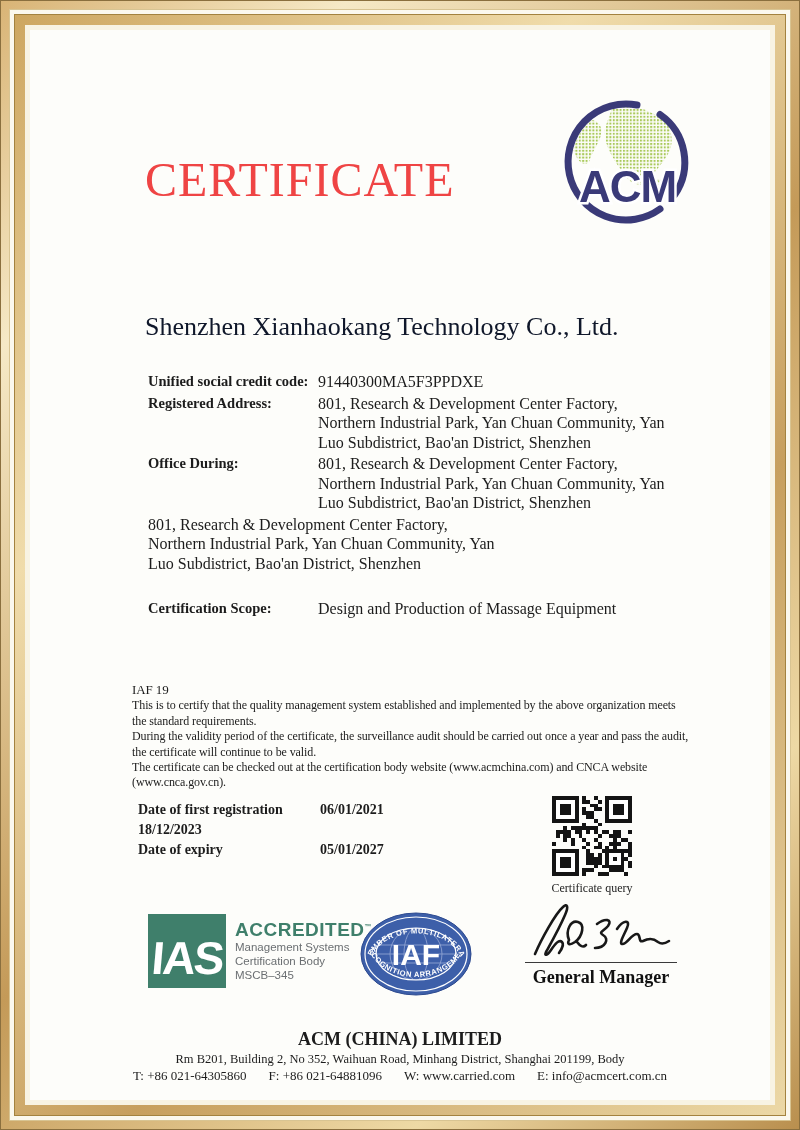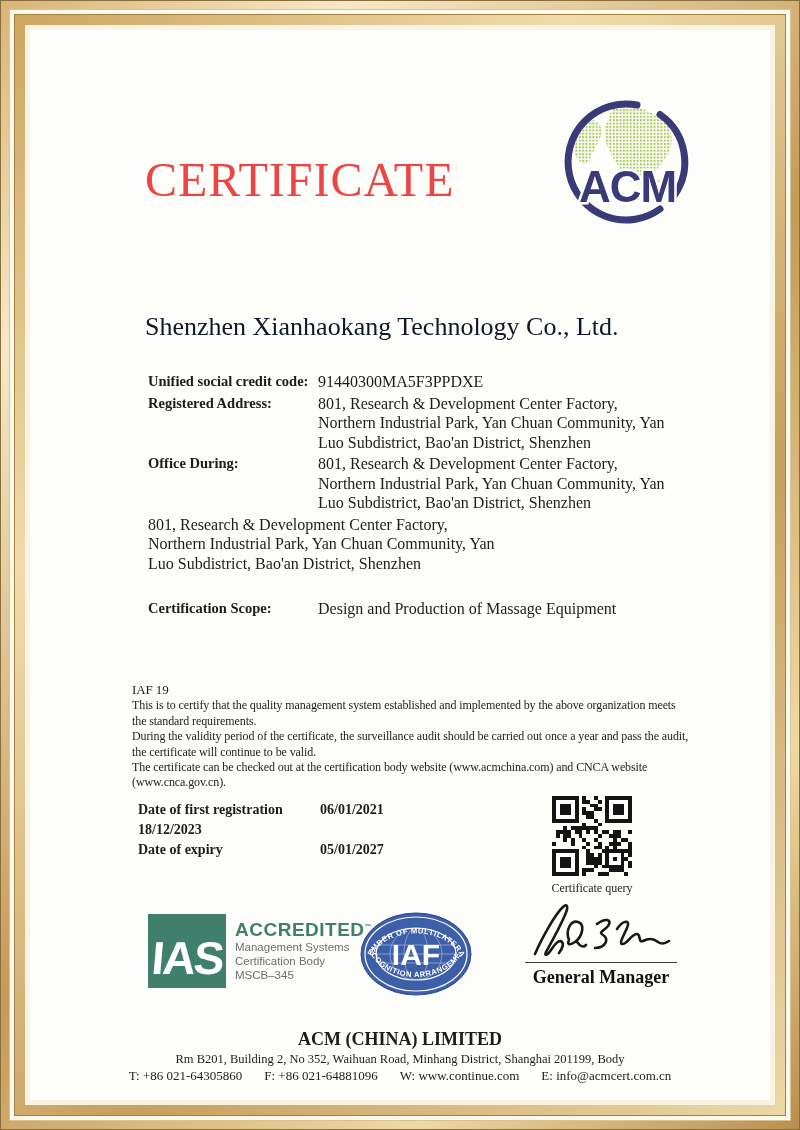--- a/index.html
+++ b/index.html
@@ -334,17 +334,17 @@
       </g>
     </svg>
     <div class="sig-line"></div>
     <div class="sig-title">General Manager</div>
   </div>
 
   <div class="footer">
     <div class="footer-company">ACM (CHINA) LIMITED</div>
     <div class="footer-address">Rm B201, Building 2, No 352, Waihuan Road, Minhang District, Shanghai 201199, Body</div>
     <div class="footer-contacts">
-      <span class="contact-seg">T: +86 021-64305860</span><span class="contact-seg">F: +86 021-64881096</span><span class="contact-seg">W: www.continue.com</span><span class="contact-seg">E: info@acmcert.com.cn</span>
+      <span class="contact-seg">T: +86 021-64305860</span><span class="contact-seg">F: +86 021-64881096</span><span class="contact-seg">W: www.carried.com</span><span class="contact-seg">E: info@acmcert.com.cn</span>
     </div>
   </div>
 
 </div>
 
 </body></html>

